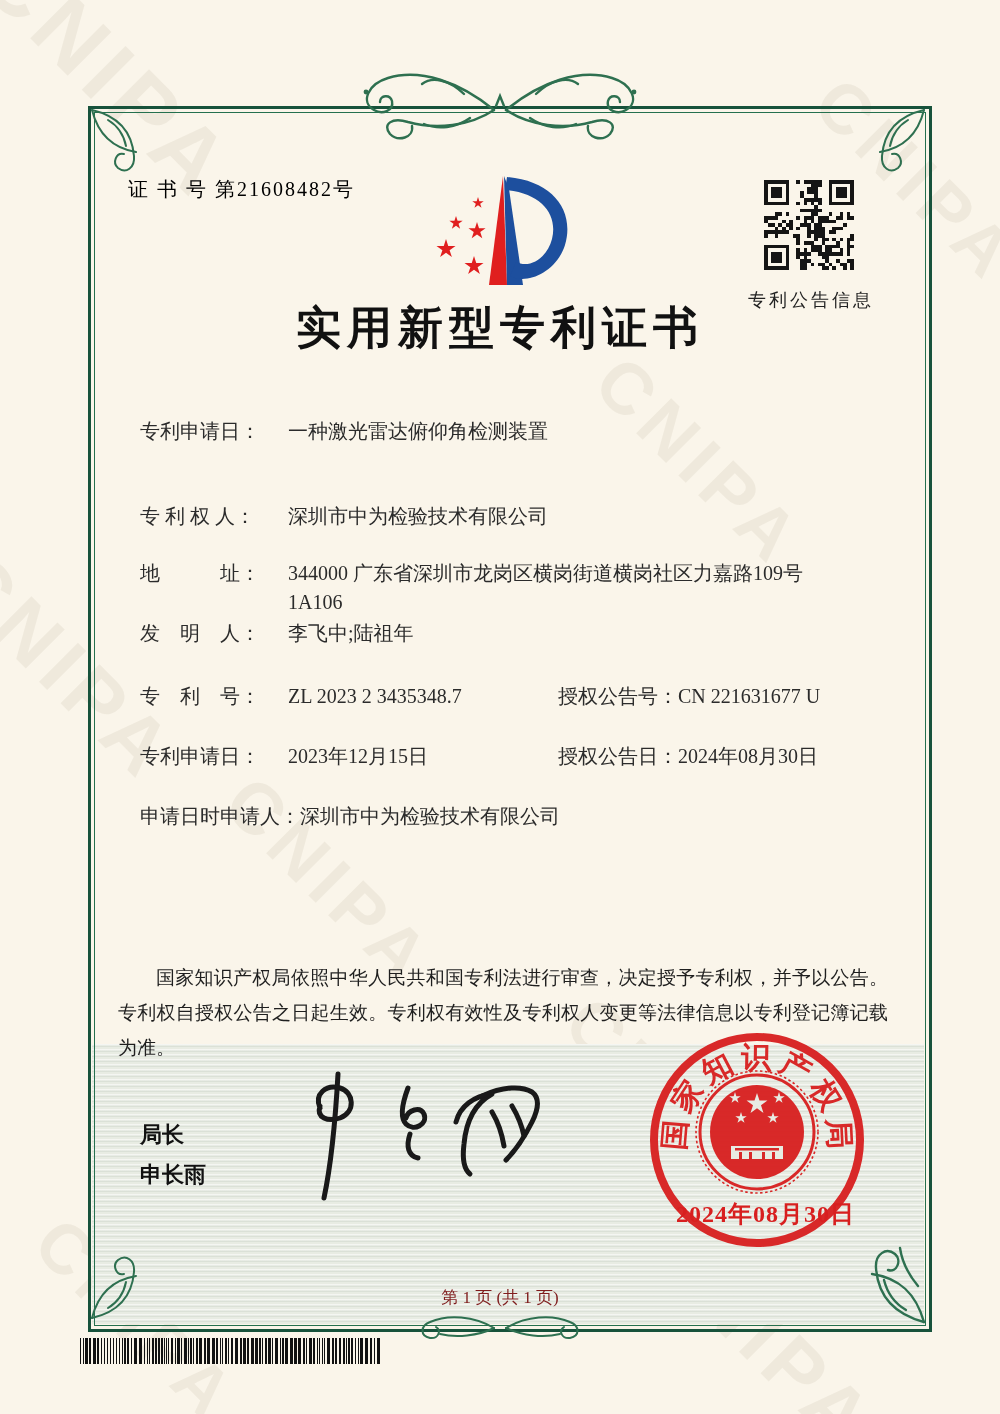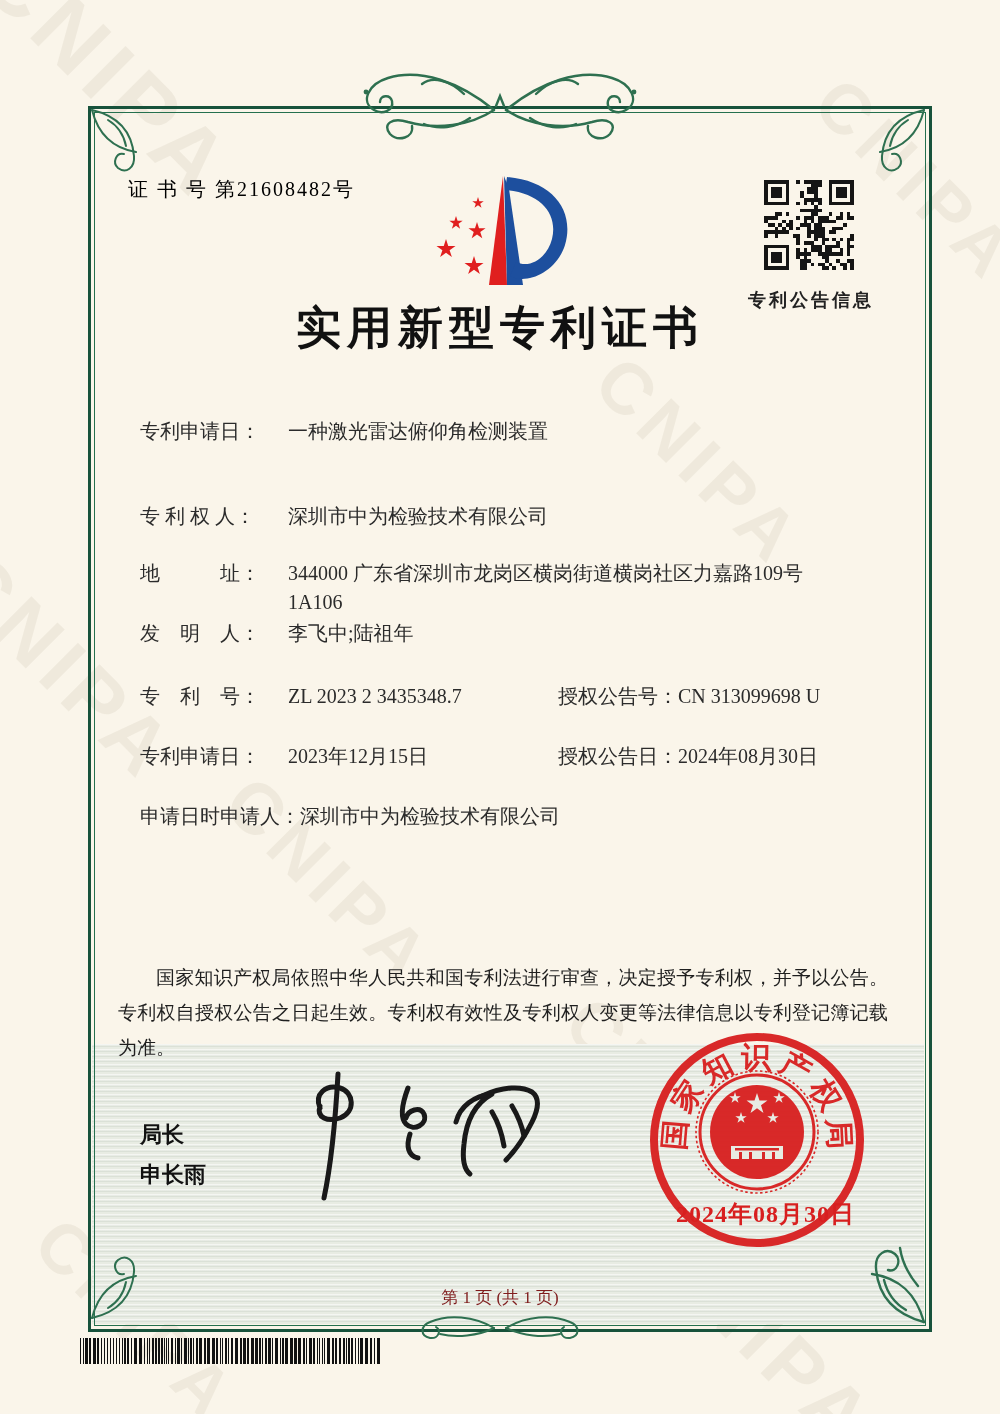--- a/index.html
+++ b/index.html
@@ -13,21 +13,21 @@
   .frame-outer{position:absolute;left:88px;top:106px;width:838px;height:1220px;
                border:3px solid #17523b;}
   .frame-inner{position:absolute;left:3px;top:3px;right:3px;bottom:3px;border:1px solid #24704e;}
   
   .band{position:absolute;left:92px;top:1044px;width:832px;height:280px;
         background:#e8ece3;
         background-image:repeating-linear-gradient(180deg,rgba(255,255,255,.55) 0 1px,rgba(160,175,160,.18) 2px 3px,transparent 3px 5px);}
   .cert-no{position:absolute;left:128px;top:176px;font-size:20px;letter-spacing:2px;color:#000000;}
   .qr-box{position:absolute;left:764px;top:180px;width:90px;height:90px;}
   .qr-label{position:absolute;left:736px;top:288px;width:150px;text-align:center;
-            font-size:18px;letter-spacing:3px;color:#222;font-weight:bold;}
+            font-size:18px;letter-spacing:3px;color:#222;font-weight:normal;}
   .title{position:absolute;left:0;right:0;top:298px;text-align:center;font-size:45px;
          font-weight:bold;letter-spacing:6px;color:#111;}
   .row{position:absolute;left:140px;font-size:20px;white-space:nowrap;color:#2b2b2b;}
   .lbl{display:inline-block;min-width:148px;}
   .row-r{position:absolute;left:558px;font-size:20px;white-space:nowrap;color:#2b2b2b;}
   .addr2{position:absolute;left:288px;font-size:20px;color:#2b2b2b;}
   .legal{position:absolute;left:118px;top:960px;width:770px;font-size:19px;line-height:35px;
          text-align:justify;text-indent:2em;color:#1f1f1f;}
   .dir-title{position:absolute;left:140px;top:1120px;font-family:"Liberation Sans",sans-serif;
              font-weight:bold;font-size:22px;color:#111;}
@@ -439,21 +439,21 @@
     <span class="lbl">地　　　址：</span><span>344000 广东省深圳市龙岗区横岗街道横岗社区力嘉路109号</span>
   </div>
   <div class="addr2" style="top:591px">1A106</div>
   <div class="row" style="top:620px">
     <span class="lbl">发　明　人：</span><span>李飞中;陆祖年</span>
   </div>
   <div class="row" style="top:683px">
     <span class="lbl">专　利　号：</span><span>ZL 2023 2 3435348.7</span>
   </div>
   <div class="row-r" style="top:683px">
-    <span>授权公告号：</span><span>CN 313099698 U</span>
+    <span>授权公告号：</span><span>CN 221631677 U</span>
   </div>
   <div class="row" style="top:743px">
     <span class="lbl">专利申请日：</span><span>2023年12月15日</span>
   </div>
   <div class="row-r" style="top:743px">
     <span>授权公告日：</span><span>2024年08月30日</span>
   </div>
   <div class="row" style="top:803px">
     <span class="lbl">申请日时申请人：</span><span>深圳市中为检验技术有限公司</span>
   </div>

